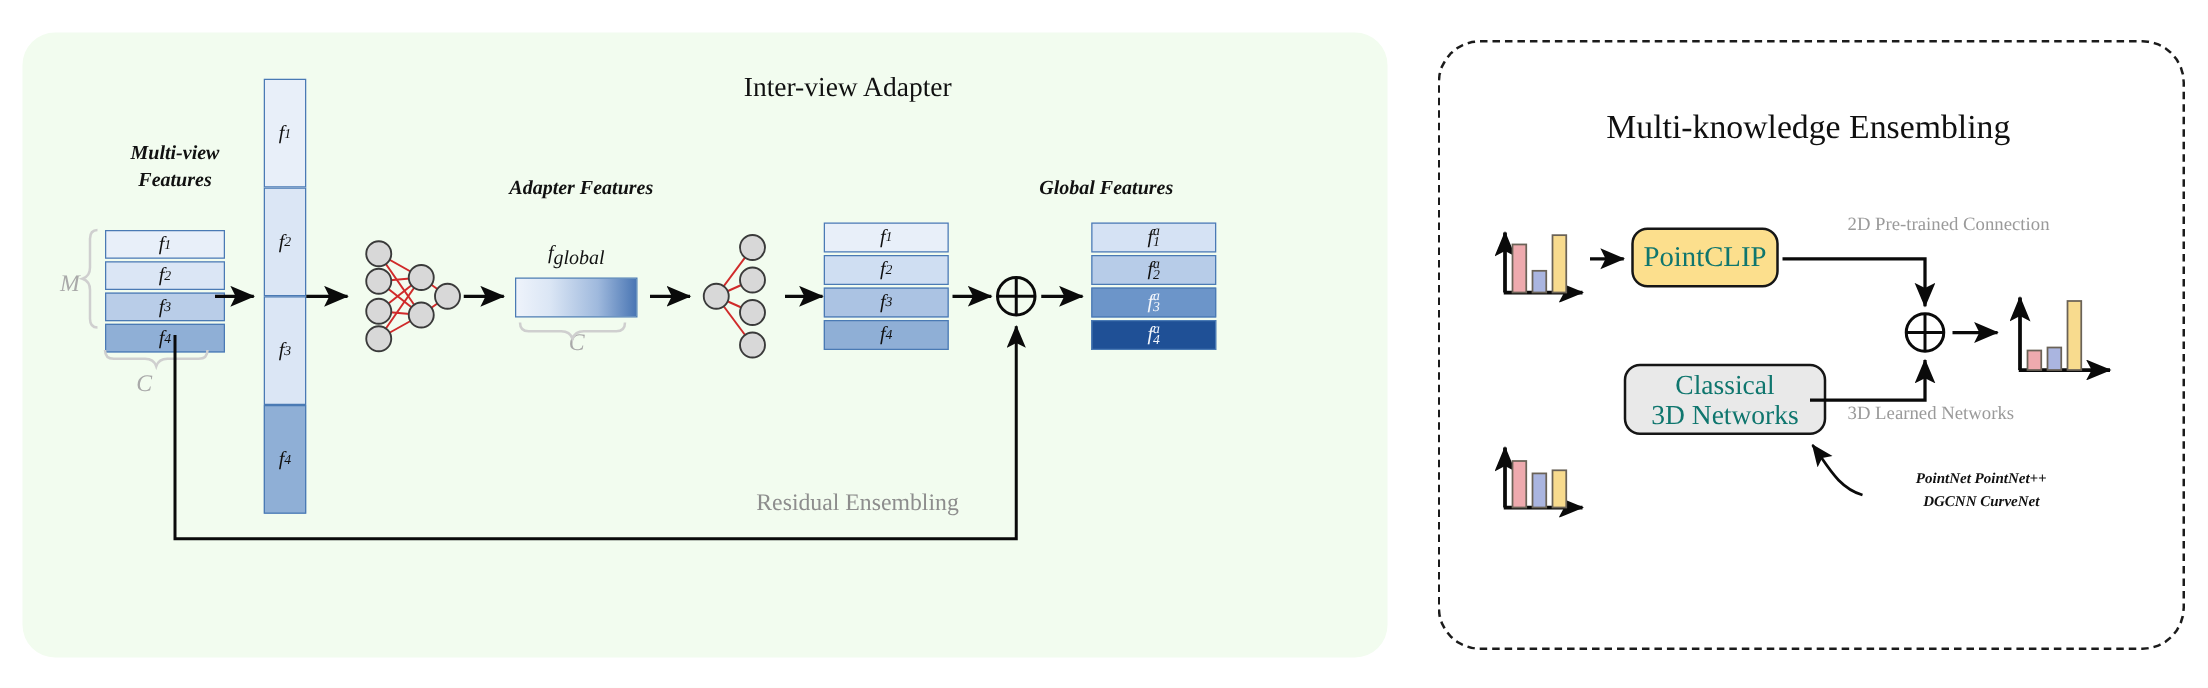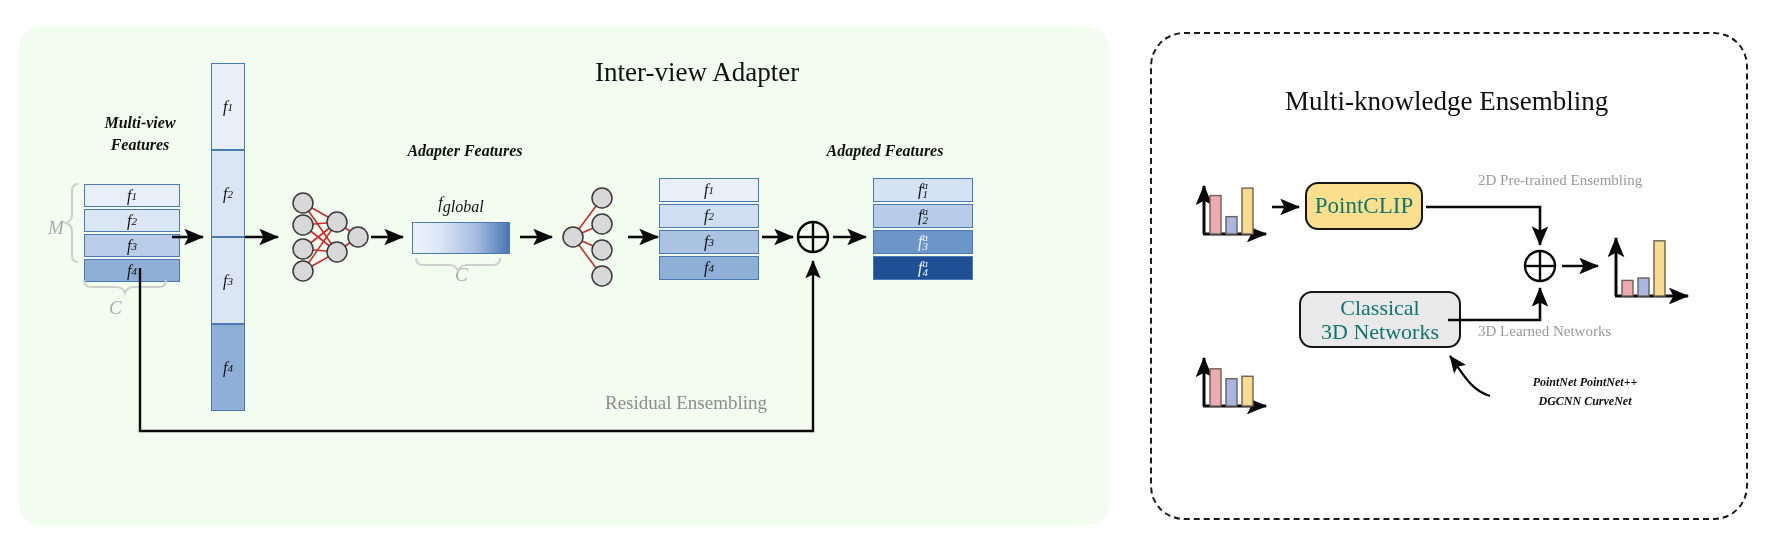--- a/index.html
+++ b/index.html
@@ -23,21 +23,21 @@
     top: 26px;
     width: 1092px;
     height: 500px;
     background: #f2fcef;
     border-radius: 26px;
   }
 
   .panel-title {
     position: absolute;
     font-family: "Liberation Serif", serif;
-    font-size: 27px;
+    font-size: 22px;
     color: #101010;
     white-space: nowrap;
   }
 
   .sec-label {
     position: absolute;
     font-family: "Liberation Serif", serif;
     font-style: italic;
     font-weight: bold;
     font-size: 16px;
@@ -157,21 +157,21 @@
 <body>
 
 <div id="root">
 
   <div id="adapter-panel"></div>
 
   <div class="panel-title" style="left:595px; top:57px;">Inter-view Adapter</div>
 
   <div class="sec-label" id="mv-label" style="left:60px; top:112px; width:160px;">Multi-view<br>Features</div>
   <div class="sec-label" style="left:380px; top:140px; width:170px;">Adapter Features</div>
-  <div class="sec-label" style="left:795px; top:140px; width:180px;">Adapted Features</div>
+  <div class="sec-label" style="left:795px; top:140px; width:180px;">Global Features</div>
 
   <div class="grey-label" style="left:605px; top:392px;">Residual Ensembling</div>
 
   <div class="brace-label" style="left:48px; top:217px;">M</div>
   <div class="brace-label" style="left:109px; top:297px;">C</div>
   <div class="brace-label" style="left:455px; top:264px;">C</div>
 
   <div id="mv-stack">
       <div class="fbox" style="left: 84px; top: 184px; width: 96px; height: 23px; background: rgb(232, 239, 249);">
         <span>f</span>
@@ -264,21 +264,21 @@
     </div>
 
   <div id="ensemble-panel"></div>
 
   <div class="panel-title" style="left:1285px; top:86px; font-size:27px;">Multi-knowledge Ensembling</div>
 
   <div class="round-box" id="pointclip-box" style="left:1305px; top:182px; width:118px; height:48px;">PointCLIP</div>
 
   <div class="round-box" id="classical-box" style="left:1283px; top:291px; width:162px; height:57px; font-size:22px;">Classical<br>3D Networks</div>
 
-  <div class="knowledge-label" style="left:1478px; top:172px;">2D Pre-trained Ensembling</div>
+  <div class="knowledge-label" style="left:1478px; top:172px;">2D Pre-trained Connection</div>
   <div class="knowledge-label" style="left:1478px; top:323px;">3D Learned Networks</div>
 
   <div class="net-names" id="net-names" style="left:1460px; top:373px; width:250px;">PointNet  PointNet++<br>DGCNN  CurveNet</div>
 
   <div id="chart-icon-1" style="position: absolute; left: 1196px; top: 180px; width: 76px; height: 62px;"><svg width="76" height="62">
         <defs>
           <marker id="mk-chart-icon-1" markerWidth="8" markerHeight="8" refX="6.4" refY="2.8" orient="auto">
             <path d="M0,0 L6.8,2.8 L0,5.6 L1.5,2.8 Z" fill="#0a0a0a"></path>
           </marker>
         </defs>

